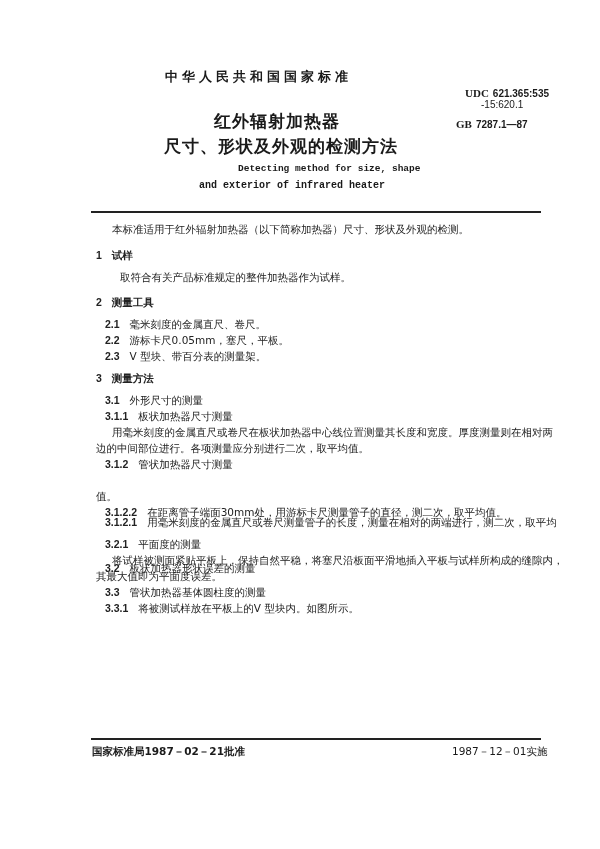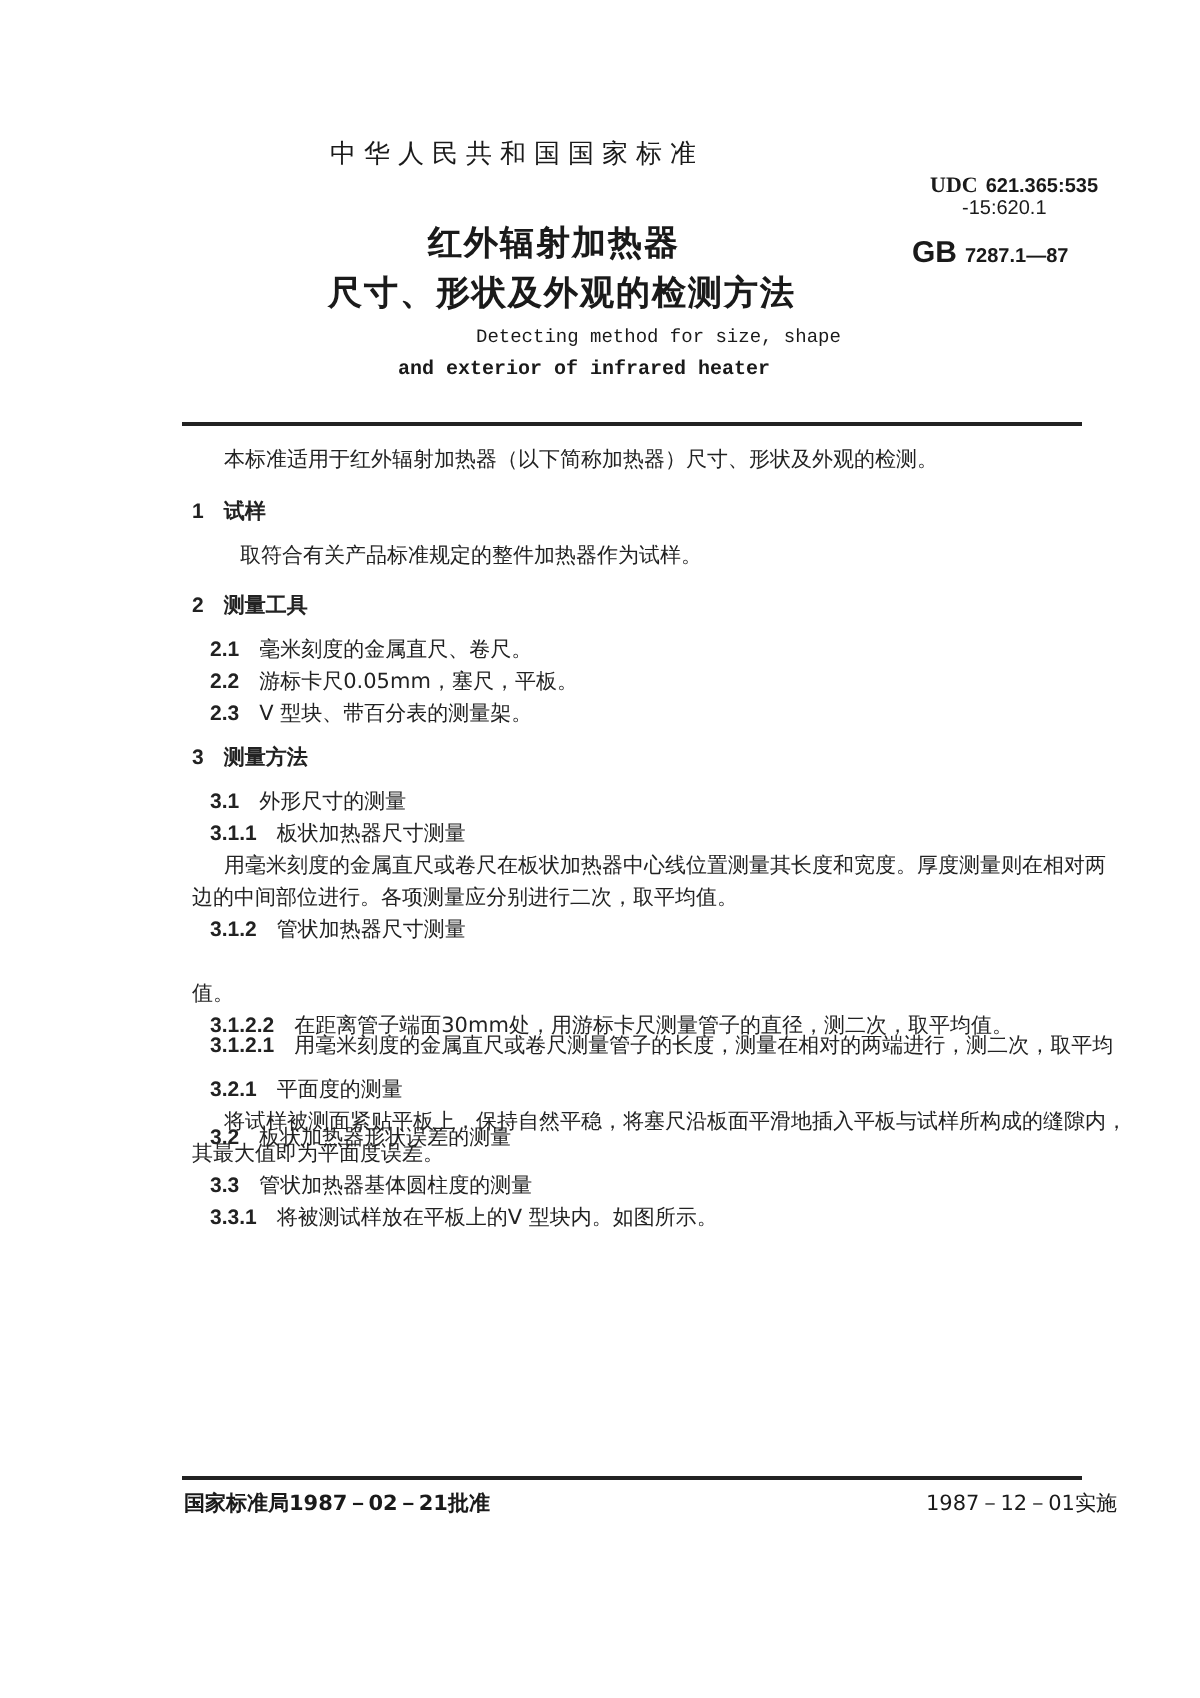--- a/index.html
+++ b/index.html
@@ -1,29 +1,29 @@
 <!DOCTYPE html>
 <html><head>
 <meta charset="utf-8">
 <style>
   html, body { margin:0; padding:0; }
   body {
     width:600px; height:849px; background:#ffffff; position:relative; overflow:hidden;
     font-family: "DejaVu Sans", sans-serif; color:#1a1a1a;
   }
   .abs { position:absolute; white-space:nowrap; }
-  .nat-std { left:165px; top:68px; font-size:13px; font-weight:normal; letter-spacing:4px; }
+  .nat-std { left:165px; top:68px; font-size:13px; font-weight:bold; letter-spacing:4px; }
   .udc { left:465px; top:87px; font-size:10px; font-weight:bold; font-family:"Liberation Sans", sans-serif; line-height:12px; }
   .udc .pre { font-family:"Liberation Serif", serif; font-size:11px; margin-right:4px; }
   .udc2 { left:481px; top:99px; font-size:10px; font-weight:normal; font-family:"Liberation Sans", sans-serif; }
   .gb { left:456px; top:118px; font-size:10px; font-weight:bold; font-family:"Liberation Sans", sans-serif; }
-  .gb .pre { font-family:Liberation Sans, sans-serif; font-size:15px; margin-right:4px; }
+  .gb .pre { font-family:Liberation Serif, serif; font-size:11px; margin-right:4px; }
   .title1 { left:214px; top:110px; font-size:17px; font-weight:bold; letter-spacing:1px; }
   .title2 { left:164px; top:135px; font-size:17px; font-weight:bold; letter-spacing:1px; }
-  .en1 { left:190px; top:163px; font-size:9.5px; font-weight:normal; font-family:"Liberation Mono", monospace;padding-left:48px; }
+  .en1 { left:190px; top:163px; font-size:9.5px; font-weight:bold; font-family:"Liberation Mono", monospace;padding-left:48px; }
   .en2 { left:199px; top:180px; font-size:10px; font-weight:bold; font-family:"Liberation Mono", monospace; }
   .rule { position:absolute; left:91px; width:450px; height:2px; background:#222; }
   .line { font-size:10.5px; color:#222; }
   .num { font-weight:bold; font-family:"Liberation Sans", sans-serif; margin-right:10px; }
   .h { font-weight:bold; }
   .footer { font-size:10.5px; font-weight:bold; }
 </style>
 </head>
 <body>
 
@@ -61,13 +61,13 @@
 <div class="abs line" style="left:105px; top:506px;"><span class="num">3.1.2.2</span><span>在距离管子端面30mm处，用游标卡尺测量管子的直径，测二次，取平均值。</span></div>
 <div class="abs line" style="left:105px; top:522px;margin-top:40px;"><span class="num">3.2</span><span>板状加热器形状误差的测量</span></div>
 <div class="abs line" style="left:105px; top:538px;"><span class="num">3.2.1</span><span>平面度的测量</span></div>
 <div class="abs line" style="left:112px; top:554px;">将试样被测面紧贴平板上，保持自然平稳，将塞尺沿板面平滑地插入平板与试样所构成的缝隙内，</div>
 <div class="abs line" style="left:96px; top:570px;">其最大值即为平面度误差。</div>
 <div class="abs line" style="left:105px; top:586px;"><span class="num">3.3</span><span>管状加热器基体圆柱度的测量</span></div>
 <div class="abs line" style="left:105px; top:602px;"><span class="num">3.3.1</span><span>将被测试样放在平板上的V 型块内。如图所示。</span></div>
 
 <div class="rule" style="top:738px;"></div>
 <div class="abs footer" style="left:92px; top:745px;">国家标准局1987－02－21批准</div>
-<div class="abs footer" style="left:452px; top:745px; font-weight:normal;margin-left:11px;">1987－12－01实施</div>
+<div class="abs footer" style="left:452px; top:745px; font-weight:normal;">1987－12－01实施</div>
 
 </body></html>

